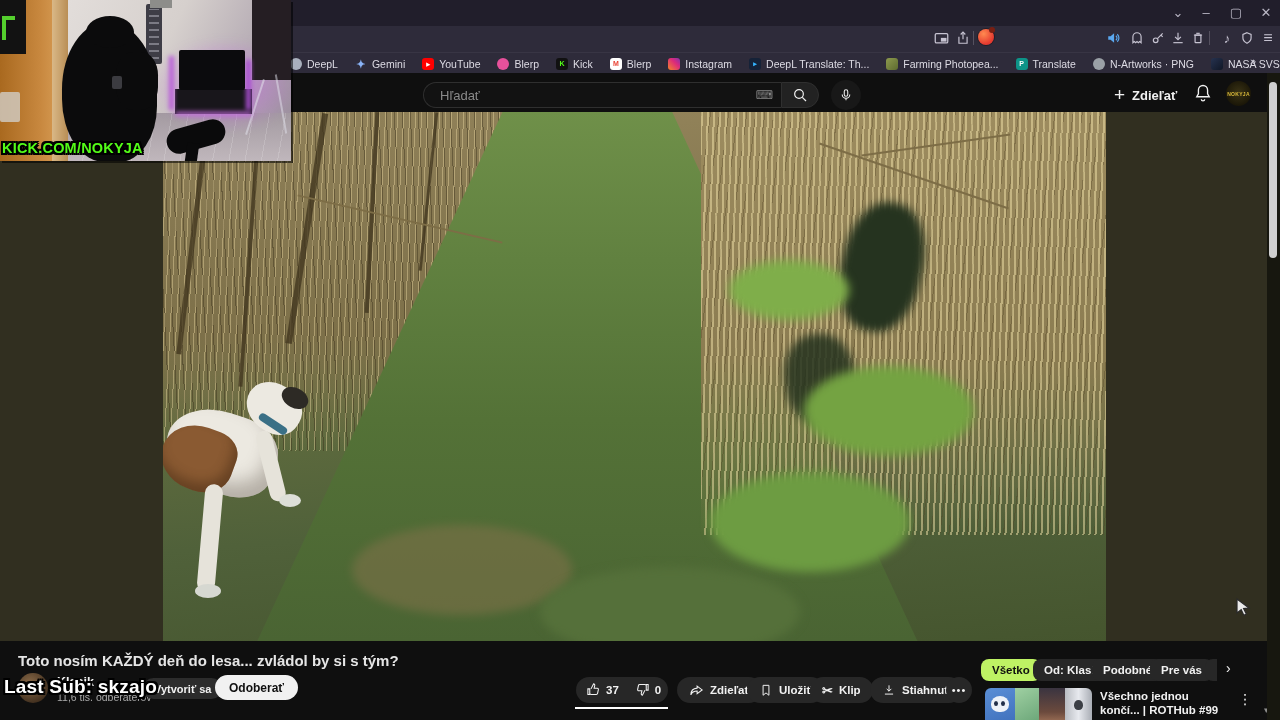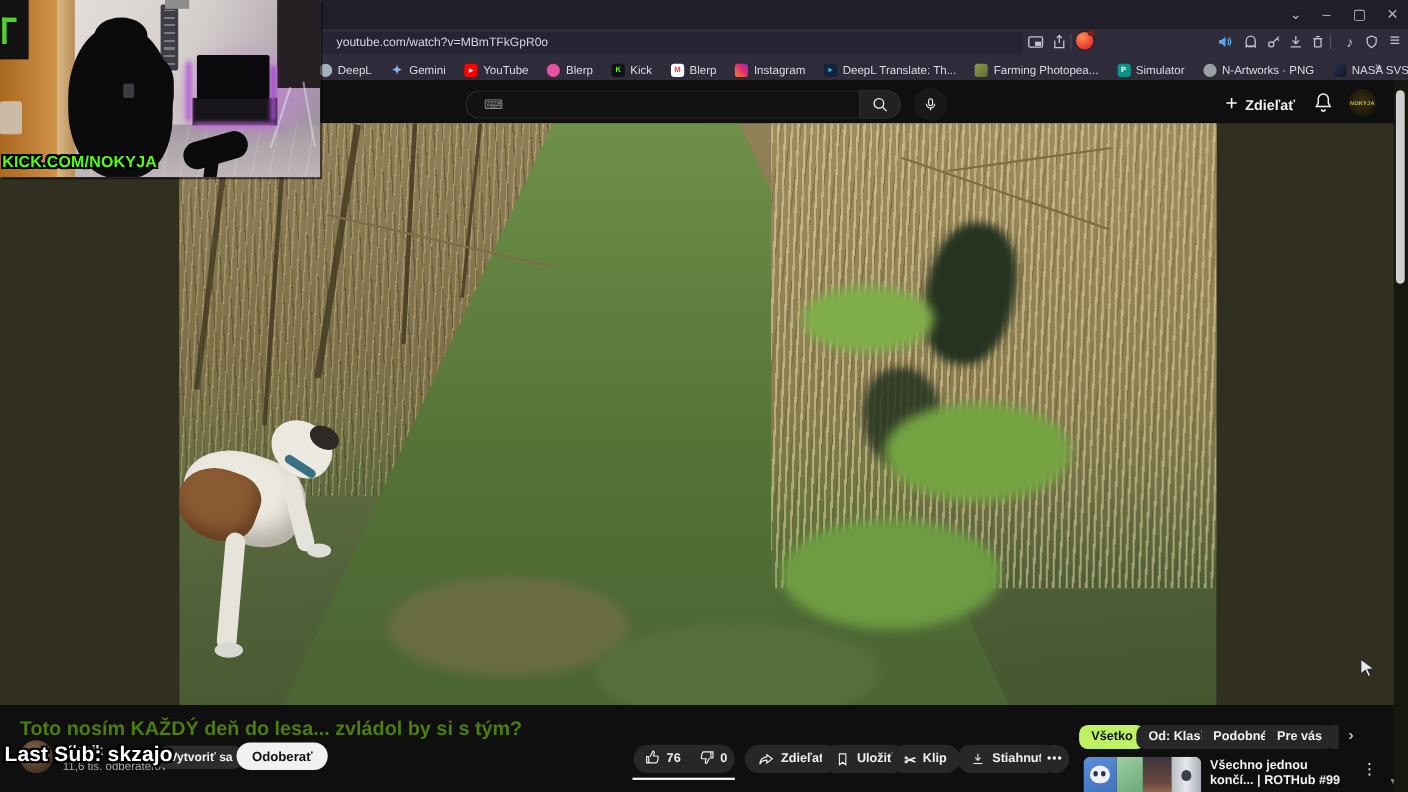--- a/index.html
+++ b/index.html
@@ -84,21 +84,21 @@
   .dog-eyepatch { left:116px; top:24px; width:28px; height:20px; background:#2d2a25; border-radius:50%;
     transform:rotate(28deg); }
   .dog-collar { left:92px; top:56px; width:32px; height:8px; background:#3a7086; transform:rotate(33deg); border-radius:4px; }
   .dog-frontleg { left:98px; top:66px; width:16px; height:72px; background:#e6e3da; border-radius:8px; transform:rotate(-14deg); }
   .dog-frontpaw { left:114px; top:130px; width:22px; height:13px; background:#dddfd8; border-radius:50%; }
   .dog-rearleg { left:36px; top:120px; width:18px; height:108px; background:#e6e3da; border-radius:9px; transform:rotate(5deg); }
   .dog-rearpaw { left:30px; top:220px; width:26px; height:14px; background:#d6d8d1; border-radius:50%; }
 
   
   .below { left:0; top:641px; width:1280px; height:79px; background:#0f0f0f; }
-  .vid-title { left:18px; top:652px; color:#4d7c0f; font-size:18px; font-weight:bold; }
+  .vid-title { left:18px; top:652px; color:#e5e5e5; font-size:15px; font-weight:bold; }
   .ch-avatar { left:18px; top:673px; width:30px; height:30px; border-radius:50%;
     background:radial-gradient(circle at 40% 35%, #8a6a48, #3d2c1c 80%); }
   .ch-name { left:57px; top:675px; color:#f1f1f1; font-size:12.5px; font-weight:600; }
   .ch-subs { left:57px; top:691px; color:#aaaaaa; font-size:10.5px; }
   .join-btn { left:143px; top:678px; height:21px; border-radius:11px; background:#2c2c2c;
     color:#f1f1f1; font-size:11px; font-weight:600; display:flex; align-items:center; padding:0 11px; }
   .sub-btn { left:215px; top:675px; height:25px; border-radius:13px; background:#f1f1f1;
     color:#0f0f0f; font-size:12px; font-weight:600; display:flex; align-items:center; padding:0 14px; }
   .ybtn { top:677px; height:26px; background:#272727; border-radius:16px; color:#f1f1f1;
     font-size:11.5px; font-weight:600; display:flex; align-items:center; gap:6px; padding:0 12px; }
@@ -184,21 +184,20 @@
 
 <div id="screen">
 
   <div class="abs tabbar"></div>
   <div class="abs winctl" style="left:1168px">⌄</div>
   <div class="abs winctl" style="left:1196px">–</div>
   <div class="abs winctl" style="left:1226px">▢</div>
   <div class="abs winctl" style="left:1256px">✕</div>
 
   <div class="abs addr-row"></div>
-  <div class="abs url-field">youtube.com/watch?v=MBmTFkGpR0o</div>
 
   <div class="abs tool-ic" style="left:932px">
     <svg width="15" height="13" viewBox="0 0 24 20">
         <rect x="2" y="2" width="20" height="15" rx="2" fill="none" stroke="#c7c4d2" stroke-width="2"></rect>
         <rect x="11" y="9" width="9" height="6" fill="#c7c4d2"></rect>
       </svg>
   </div>
   <div class="abs tool-ic" style="left:954px">
     <svg width="14" height="14" viewBox="0 0 24 24" fill="none" stroke="#c7c4d2" stroke-width="2">
         <path d="M5 10v11h14V10"></path>
@@ -305,41 +304,42 @@
       <span class="bm">
           <i class="fav" style="background: linear-gradient(135deg, rgb(141, 154, 78), rgb(93, 107, 47));">
             <b style="color: rgb(255, 255, 255);"></b>
           </i>
           <em style="font-style:normal">Farming Photopea...</em>
         </span>
       <span class="bm">
           <i class="fav" style="background: rgb(13, 148, 136);">
             <b style="color: rgb(255, 255, 255);">P</b>
           </i>
-          <em style="font-style:normal">Simulator</em>
+          <em style="font-style:normal">Translate</em>
         </span>
       <span class="bm">
           <i class="fav" style="border-radius: 50%; background: rgb(154, 160, 166);">
             <b style="color: rgb(255, 255, 255);"></b>
           </i>
           <em style="font-style:normal">N-Artworks · PNG</em>
         </span>
       <span class="bm">
           <i class="fav" style="background: linear-gradient(135deg, rgb(38, 50, 79), rgb(16, 23, 38));">
             <b style="color: rgb(255, 255, 255);"></b>
           </i>
           <em style="font-style:normal">NASA SVS | Black H...</em>
         </span>
 
     </div>
   </div>
   <div class="abs bm-overflow">»</div>
 
   <div class="abs yt-header"></div>
   <div class="abs search-box">
+    <span class="ph">Hľadať</span>
     <span class="kbd-ic">⌨</span>
   </div>
   <div class="abs search-btn">
     <svg width="16" height="16" viewBox="0 0 24 24" fill="none" stroke="#f1f1f1" stroke-width="1.8">
         <circle cx="10.5" cy="10.5" r="6.5"></circle>
         <path d="M15.5 15.5L21 21"></path>
       </svg>
   </div>
   <div class="abs mic-btn">
     <svg width="14" height="14" viewBox="0 0 24 24" fill="none" stroke="#f1f1f1" stroke-width="1.8">
@@ -406,21 +406,21 @@
   <div class="abs ch-name">Klasik</div>
   <div class="abs ch-subs">11,6 tis. odberateľov</div>
   <div class="abs join-btn">Vytvoriť sa</div>
   <div class="abs sub-btn">Odoberať</div>
 
   <div class="abs ybtn likepill">
     <span><svg width="15" height="15" viewBox="0 0 24 24" fill="none" stroke="#f1f1f1" stroke-width="1.7">
           <path d="M3 11h3v9H3z"></path>
           <path d="M6 19l2 1h8.5c1 0 1.8-.7 2-1.7l1.3-6C20 11 19.2 10 18 10h-5l1-4.6C14.2 4 13.3 3 12.2 3L8 11"></path>
         </svg></span>
-    <span>76</span>
+    <span>37</span>
     <span class="pill-div"></span>
     <span><svg width="15" height="15" viewBox="0 0 24 24" fill="none" stroke="#f1f1f1" stroke-width="1.7" transform="rotate(180)">
           <path d="M3 11h3v9H3z"></path>
           <path d="M6 19l2 1h8.5c1 0 1.8-.7 2-1.7l1.3-6C20 11 19.2 10 18 10h-5l1-4.6C14.2 4 13.3 3 12.2 3L8 11"></path>
         </svg></span>
     <span>0</span>
   </div>
   <div class="abs like-underline"></div>
 
   <div class="abs ybtn" style="left:677px">

